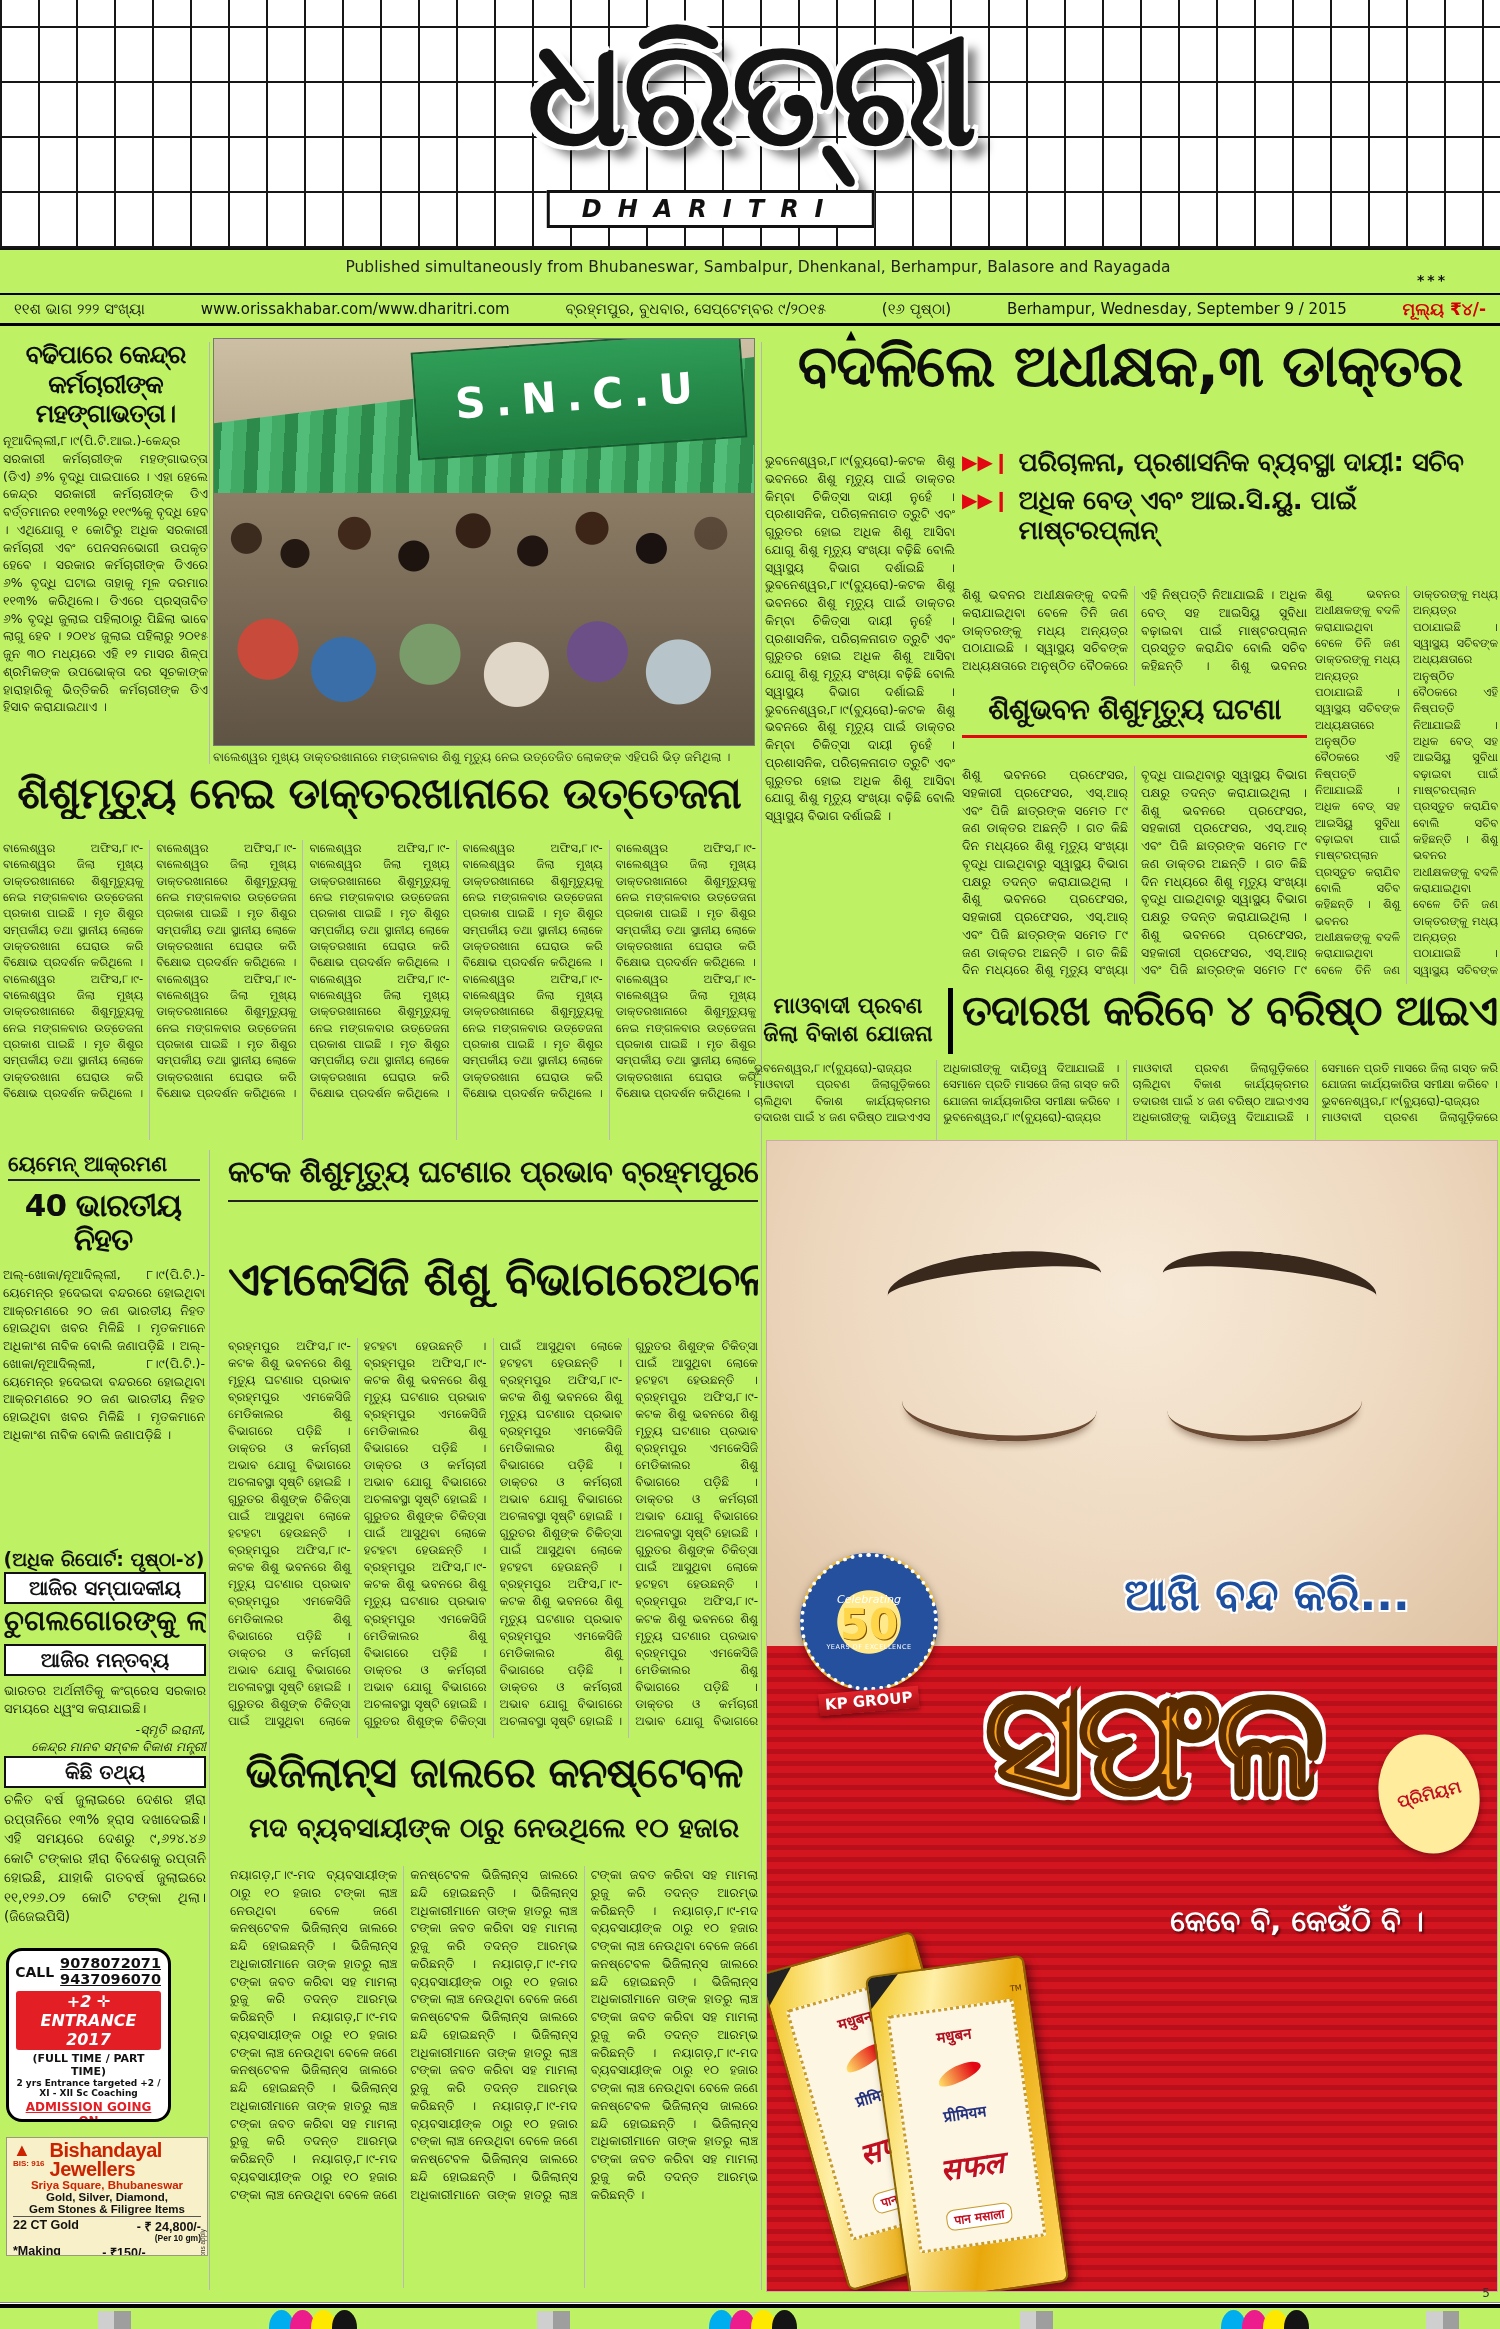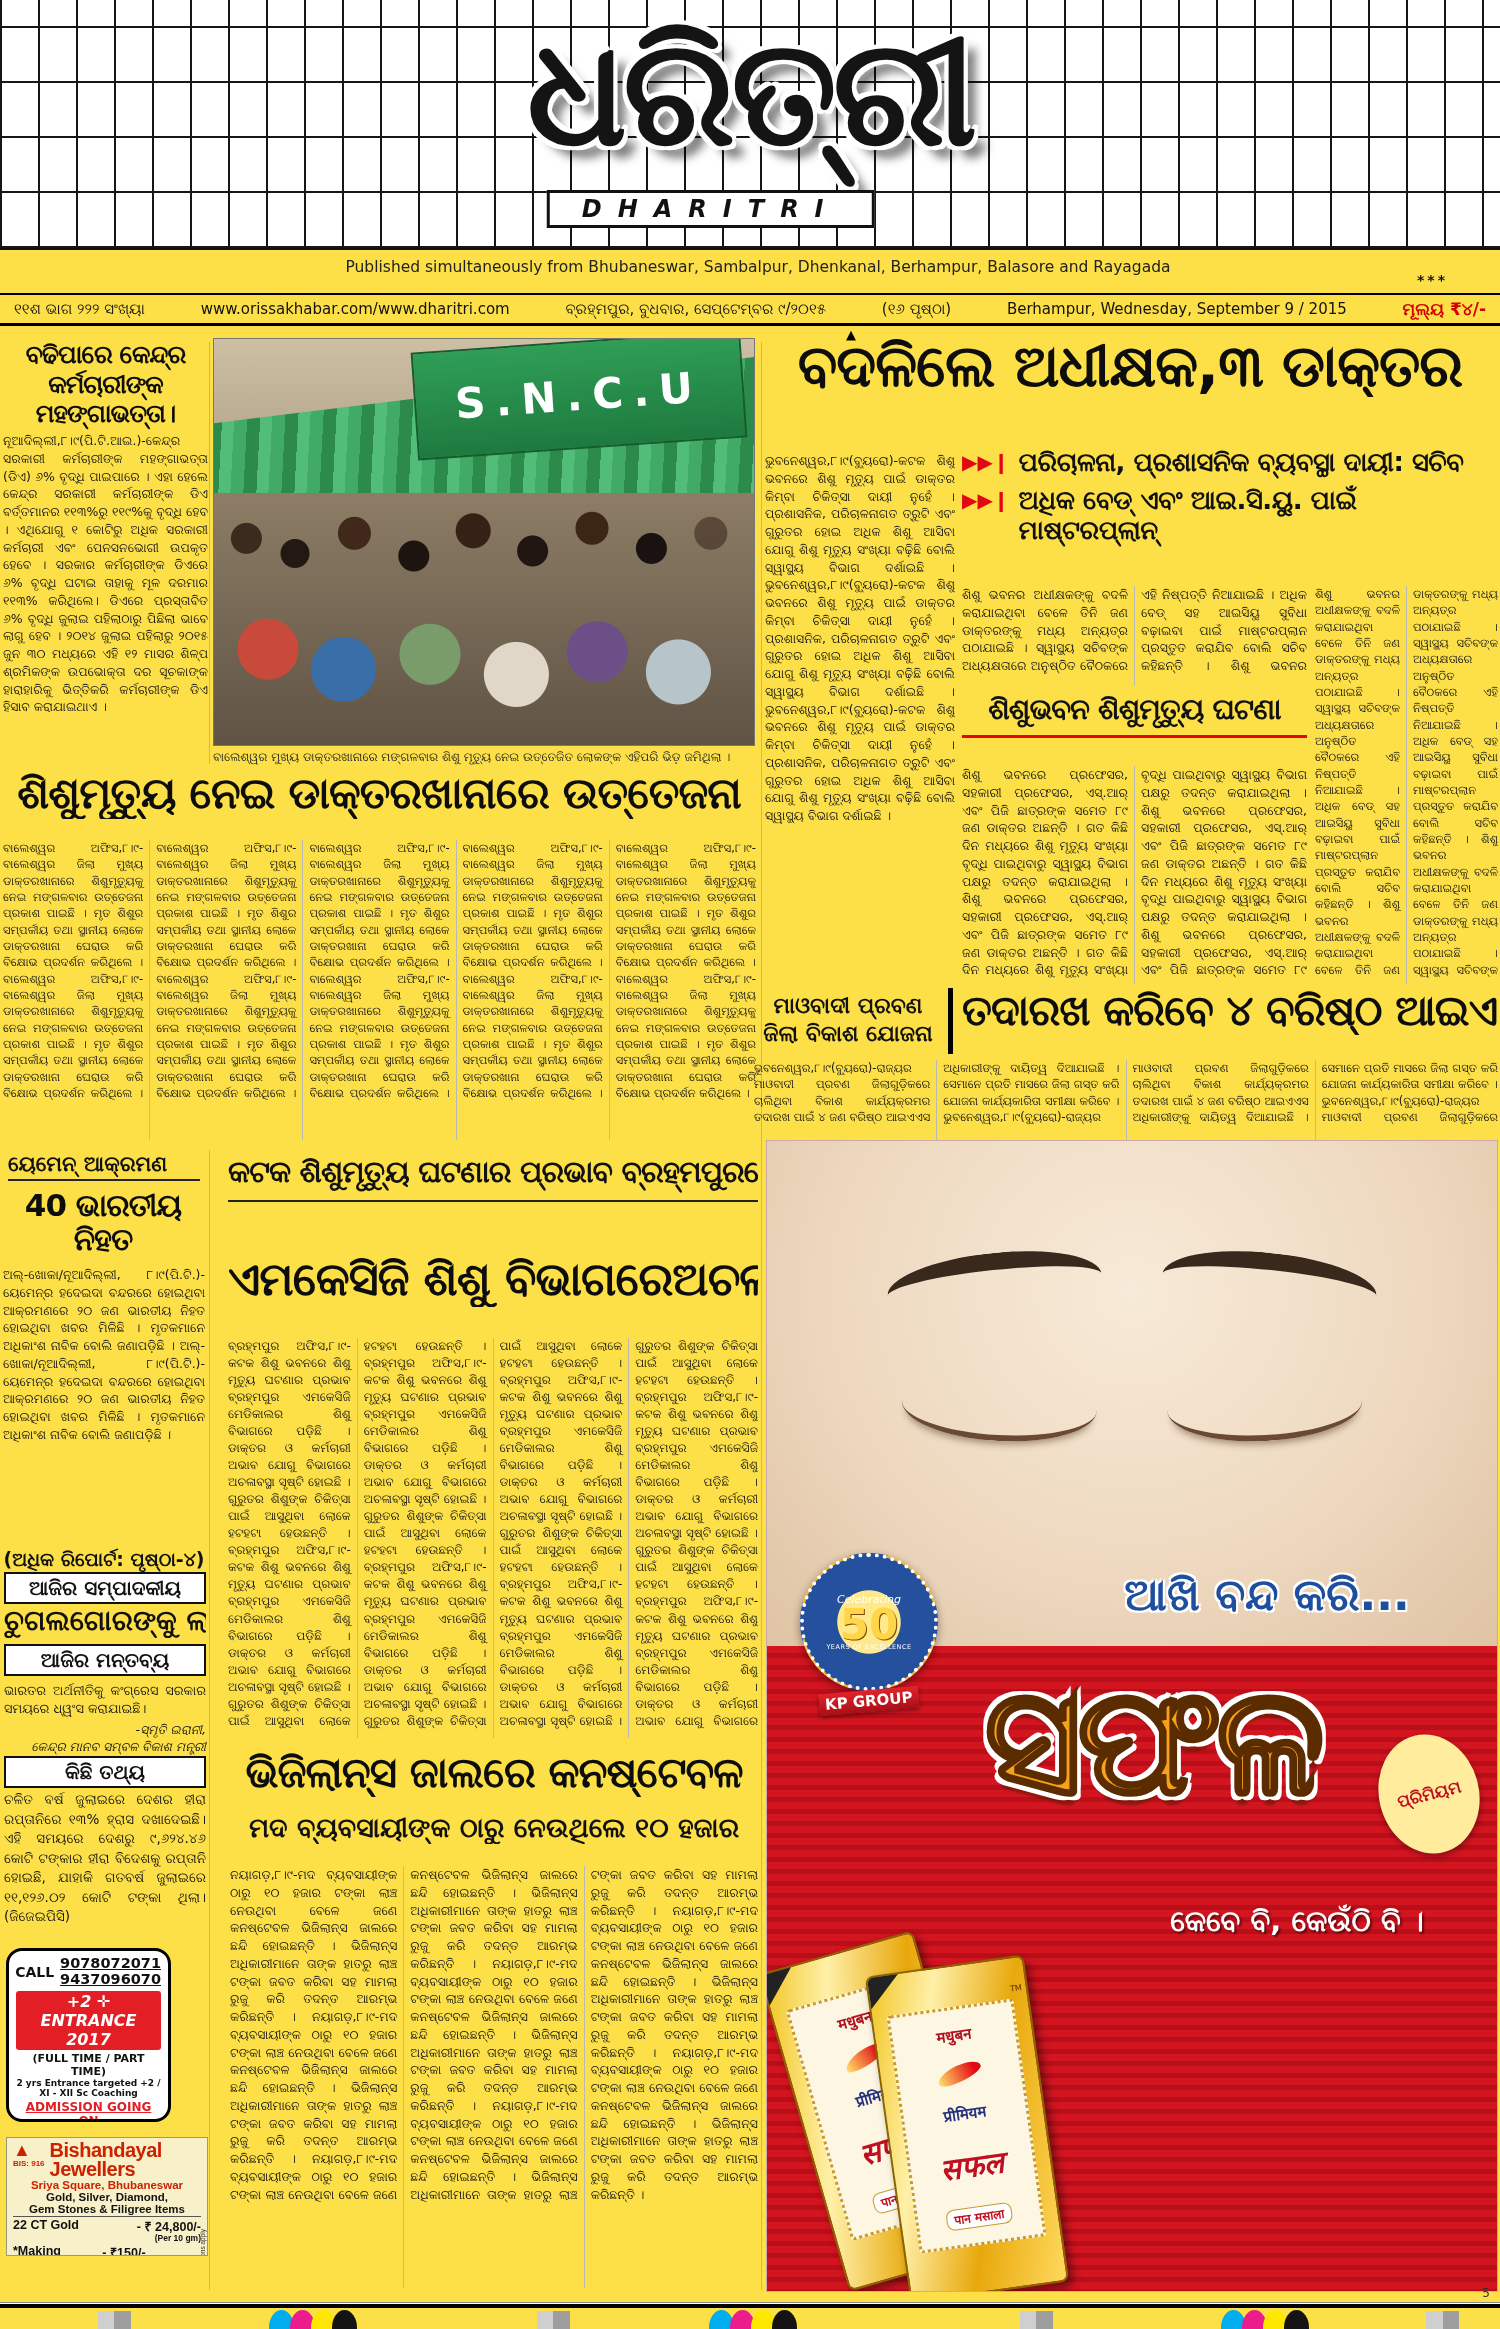--- a/index.html
+++ b/index.html
@@ -1,16 +1,16 @@
 <!DOCTYPE html>
 <html><head>
 <meta charset="utf-8">
 <style>
   html,body{margin:0;padding:0;background:#e8e8e8;}
-  #page{position:relative;width:1500px;height:2329px;background:#fde047;overflow:hidden;
+  #page{position:relative;width:1500px;height:2329px;background:#bef264;overflow:hidden;
         font-family:"DejaVu Sans","Liberation Sans",sans-serif;color:#111;}
   [data-name]{box-sizing:border-box;}
 
   
   .masthead{position:absolute;left:0;top:0;width:1500px;height:250px;background:#fff;
     background-image:repeating-linear-gradient(90deg,#161616 0 2px,transparent 2px 38px),
                      repeating-linear-gradient(0deg,#161616 0 2px,transparent 2px 55px);
     border-bottom:2px solid #111;}
   .logo{position:absolute;left:50%;top:12px;transform:translateX(-50%);font-size:148px;line-height:1.1;
     font-weight:800;color:#141414;letter-spacing:-4px;white-space:nowrap;

